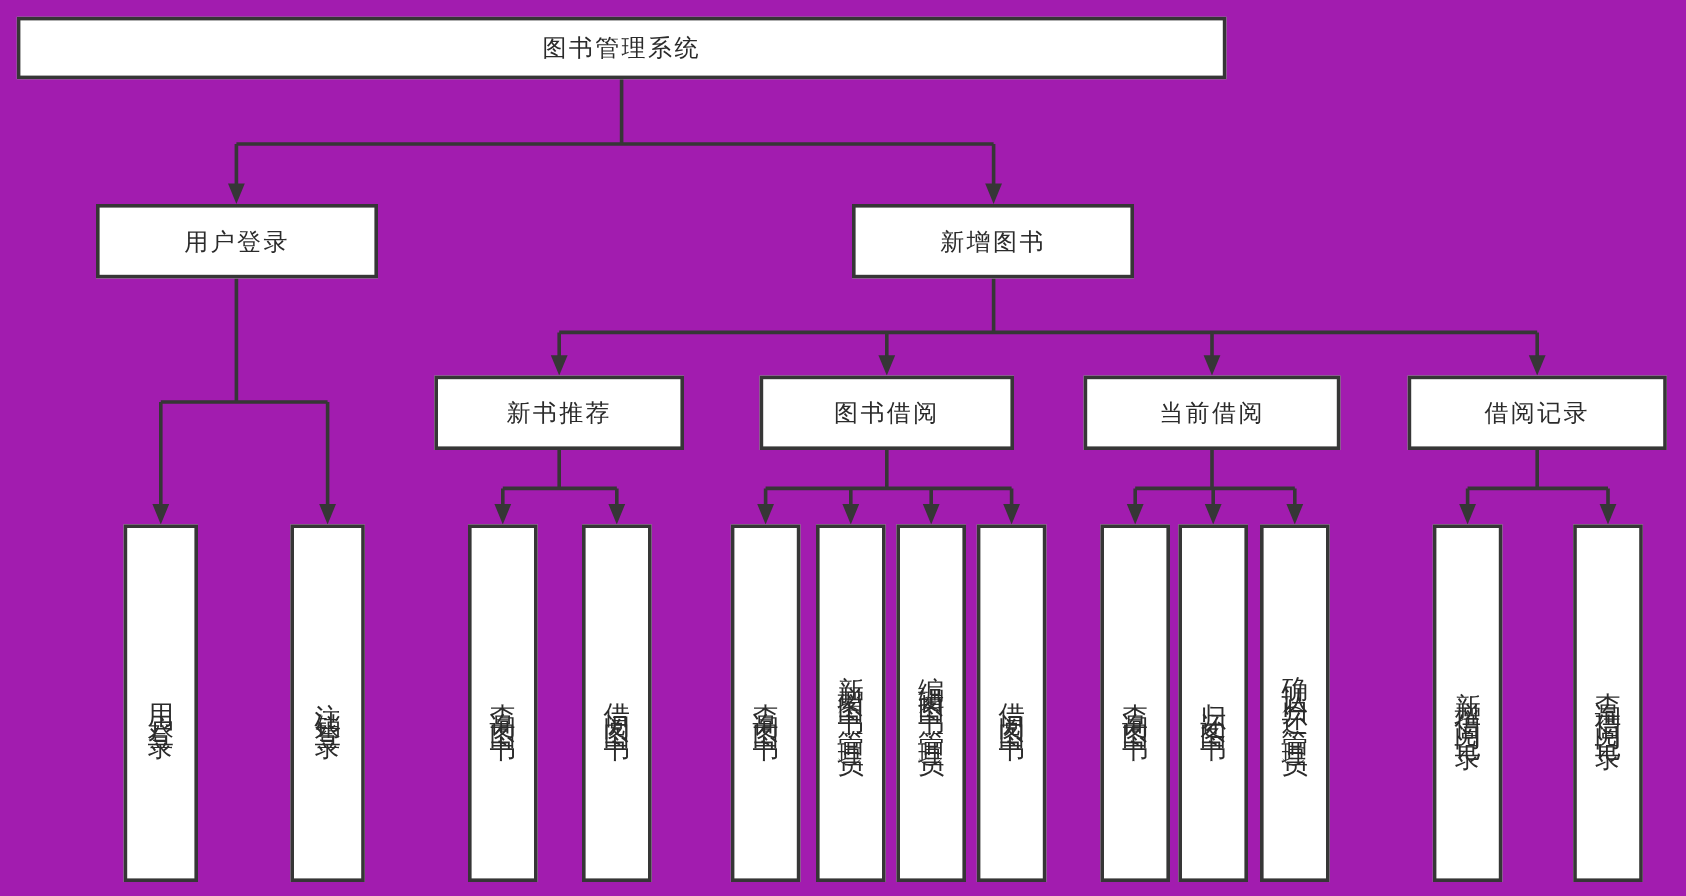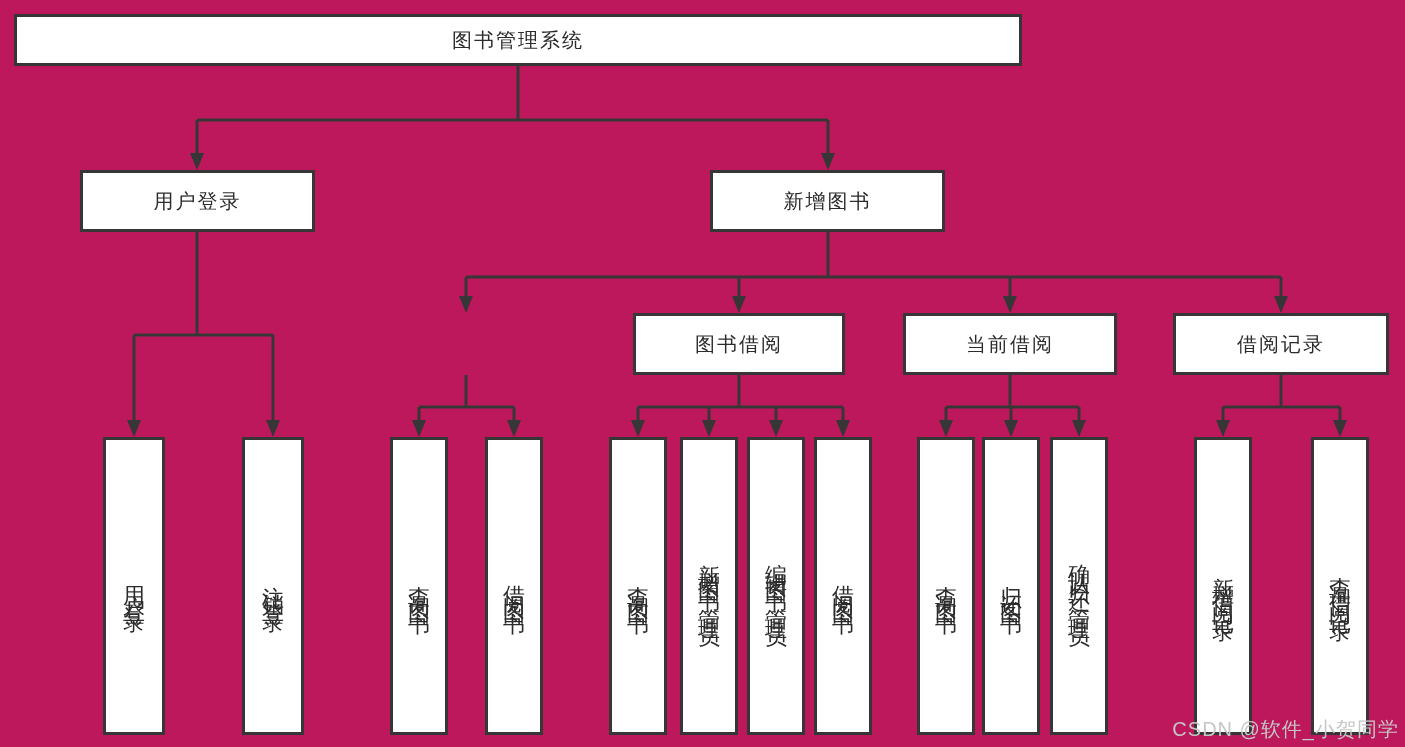--- a/index.html
+++ b/index.html
@@ -1,19 +1,19 @@
 <!DOCTYPE html>
 <html><head>
 <meta charset="utf-8">
 <style>
   html,body{margin:0;padding:0;background:#ffffff;}
   #stage{
     position:relative;
     width:1405px;height:747px;
-    background:#be185d;
+    background:#a21caf;
     font-family:"Liberation Sans","DejaVu Sans",sans-serif;
     color:#2b2b2b;
     overflow:hidden;
   }
   #connectors{position:absolute;left:0;top:0;width:1405px;height:747px;}
   .node{
     position:absolute;
     box-sizing:border-box;
     border:3px solid #363636;
     background:#ffffff;
@@ -115,20 +115,23 @@
     <span class="h-label">图书管理系统</span>
   </div>
 
   <div class="node n-user-login">
     <span class="h-label">用户登录</span>
   </div>
   <div class="node n-book-management">
     <span class="h-label">新增图书</span>
   </div>
 
+  <div class="node n-new-book">
+    <span class="h-label">新书推荐</span>
+  </div>
   <div class="node n-book-borrow">
     <span class="h-label">图书借阅</span>
   </div>
   <div class="node n-current-borrow">
     <span class="h-label">当前借阅</span>
   </div>
   <div class="node n-borrow-records">
     <span class="h-label">借阅记录</span>
   </div>
 
@@ -169,14 +172,13 @@
     <span class="v-label">确认归还（管理员）</span>
   </div>
 
   <div class="node leaf n-l-br-add">
     <span class="v-label">新增借阅记录</span>
   </div>
   <div class="node leaf n-l-br-query">
     <span class="v-label">查询借阅记录</span>
   </div>
 
-  <div id="watermark">CSDN @软件_小贺同学</div>
 </div>
 
 </body></html>

